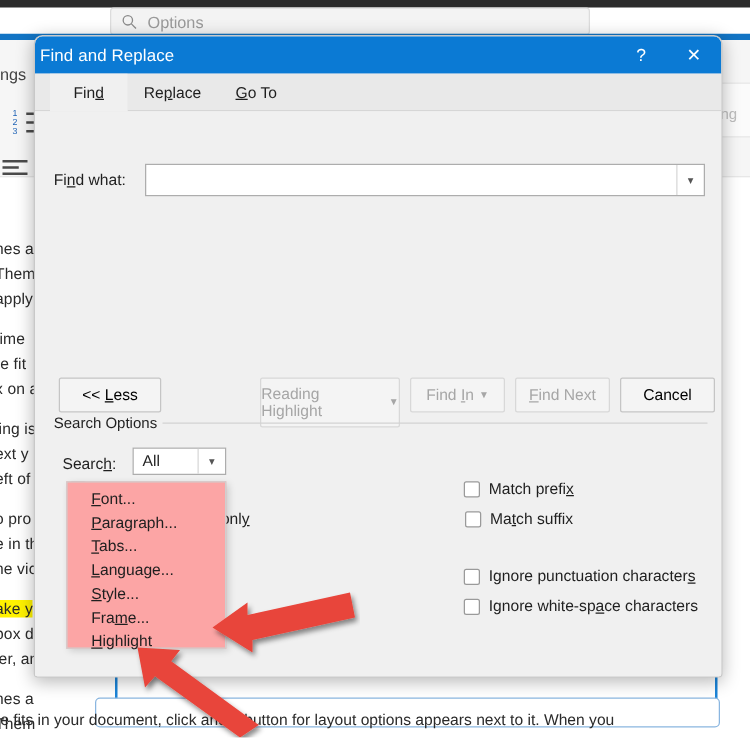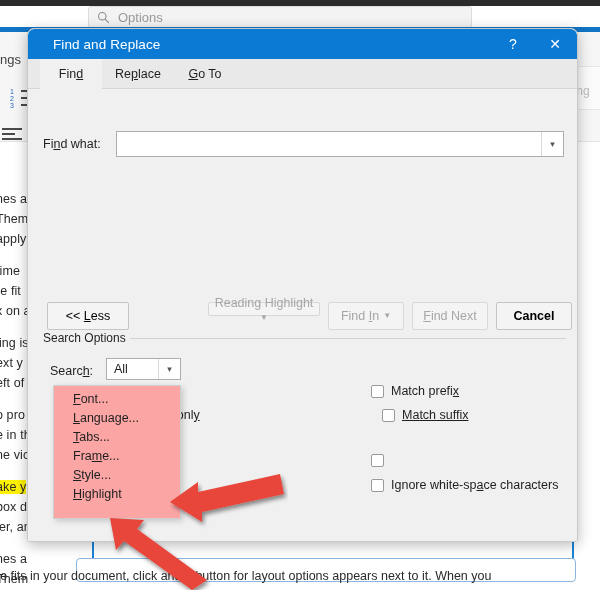--- a/index.html
+++ b/index.html
@@ -79,21 +79,21 @@
     border: 1px solid #c8c8c8;
     border-radius: 7px 7px 3px 3px;
     box-shadow: 0 3px 14px rgba(0,0,0,0.28);
     overflow: hidden;
   }
   .titlebar {
     position: relative; height: 30px; background: #0b7ad4;
     border-radius: 6px 6px 0 0;
     display: flex; align-items: center;
   }
-  .title-text { color: #ffffff; font-size: 13.5px; padding-left: 25px; letter-spacing: .1px; }
+  .title-text { color: #ffffff; font-size: 13.5px; padding-left: 4px; letter-spacing: .1px; }
   .title-btns { position: absolute; right: 0; top: 0; height: 30px; display: flex; }
   .title-btn {
     width: 40px; height: 30px; display: flex; align-items: center; justify-content: center;
     color: #ffffff; font-size: 14px;
   }
   .title-btn.close { width: 44px; }
 
   .dialog-body { position: relative; height: 483px; background: #f0f0f0; }
 
   
@@ -267,32 +267,32 @@
           Fi<u>n</u>d what:
         </div>
         <div class="combo" style="left:88px;top:42px;width:448px;height:26px;">
           <span class="cval"></span>
           <span class="carrow">▾</span>
         </div>
 
         <div class="btn" style="left:19px;top:213px;width:82px;height:28px;">
           <span>&lt;&lt; <u>L</u>ess</span>
         </div>
-        <div class="btn disabled" style="left:180px;top:213px;width:112px;height:14px;flex-direction:column;">
+        <div class="btn disabled" style="left:180px;top:213px;width:112px;height:40px;">
           <span>Reading Highlight</span>
           <span class="caret">▼</span>
         </div>
         <div class="btn disabled" style="left:300px;top:213px;width:76px;height:28px;">
           <span>Find <u>I</u>n</span>
           <span class="caret">▼</span>
         </div>
         <div class="btn disabled" style="left:384px;top:213px;width:76px;height:28px;">
           <span><u>F</u>ind Next</span>
         </div>
-        <div class="btn" style="left:468px;top:213px;width:76px;height:28px;font-weight:bold;">
+        <div class="btn" style="left:468px;top:213px;width:76px;height:28px;">
           <span>Cancel</span>
         </div>
 
         <div class="grouplabel" style="left:15px;top:242px;">Search Options</div>
         <div class="groupline" style="left:102px;top:249px;width:436px;"></div>
 
         <div class="lbl" style="left:22px;top:275px;">
           Searc<u>h</u>:
         </div>
         <div class="combo" style="left:78px;top:269px;width:75px;height:22px;">
@@ -306,51 +306,55 @@
         </div>
         <div class="cb" style="left:28px;top:319px;">
           <span class="box"></span>
           <span>Find whole words onl<u>y</u></span>
         </div>
 
         <div class="cb" style="left:343px;top:295px;text-align:center;">
           <span class="box"></span>
           <span>Match prefi<u>x</u></span>
         </div>
-        <div class="cb" style="left:354px;top:319px;text-decoration:underline;">
+        <div class="cb" style="left:344px;top:319px;">
           <span class="box"></span>
           <span>Ma<u>t</u>ch suffix</span>
         </div>
         <div class="cb" style="left:343px;top:365px;">
           <span class="box"></span>
+          <span>Ignore punctuation character<u>s</u></span>
         </div>
         <div class="cb" style="left:343px;top:389px;">
           <span class="box"></span>
           <span>Ignore white-sp<u>a</u>ce characters</span>
         </div>
 
       </div>
     </div>
   </div>
 
   <div class="menu">
     <div class="menu-item">
         <span><u>F</u>ont...</span>
       </div>
     <div class="menu-item">
+        <span><u>P</u>aragraph...</span>
+      </div>
+    <div class="menu-item">
+        <span><u>T</u>abs...</span>
+      </div>
+    <div class="menu-item">
         <span><u>L</u>anguage...</span>
       </div>
     <div class="menu-item">
-        <span><u>T</u>abs...</span>
+        <span><u>S</u>tyle...</span>
       </div>
     <div class="menu-item">
         <span>Fra<u>m</u>e...</span>
-      </div>
-    <div class="menu-item">
-        <span><u>S</u>tyle...</span>
       </div>
     <div class="menu-item">
         <span><u>H</u>ighlight</span>
       </div>
   </div>
 
   <svg class="arrow" style="left:168px;top:468px;" width="120" height="62">
     <defs>
       <filter id="sh1" x="-40%" y="-40%" width="200%" height="200%">
         <feDropShadow dx="2" dy="3" stdDeviation="2.2" flood-color="#000" flood-opacity="0.45"></feDropShadow>

